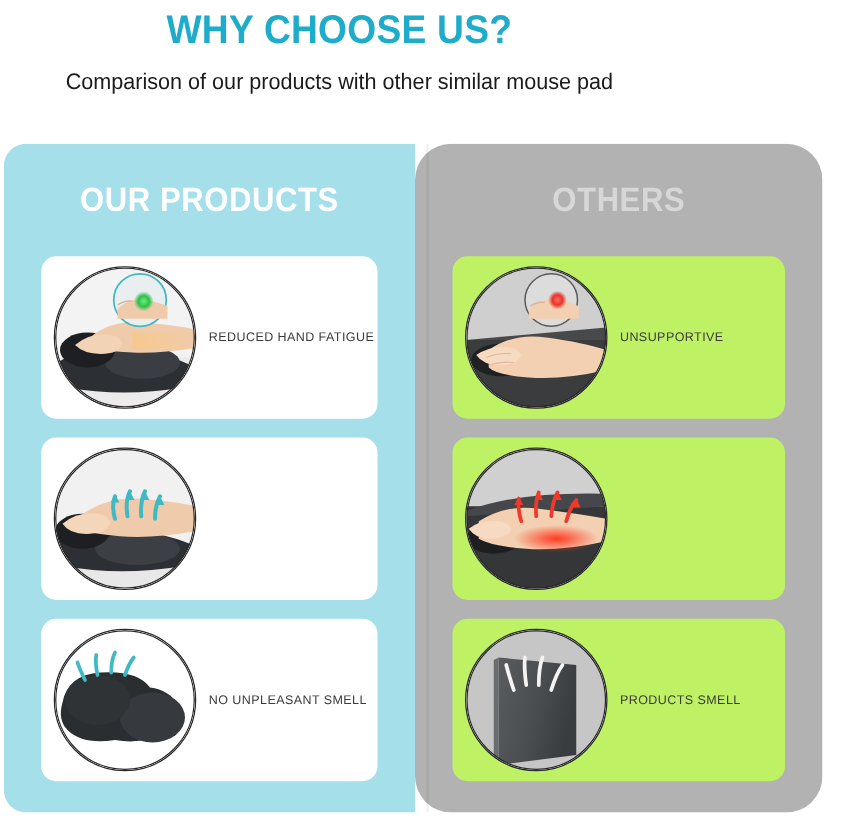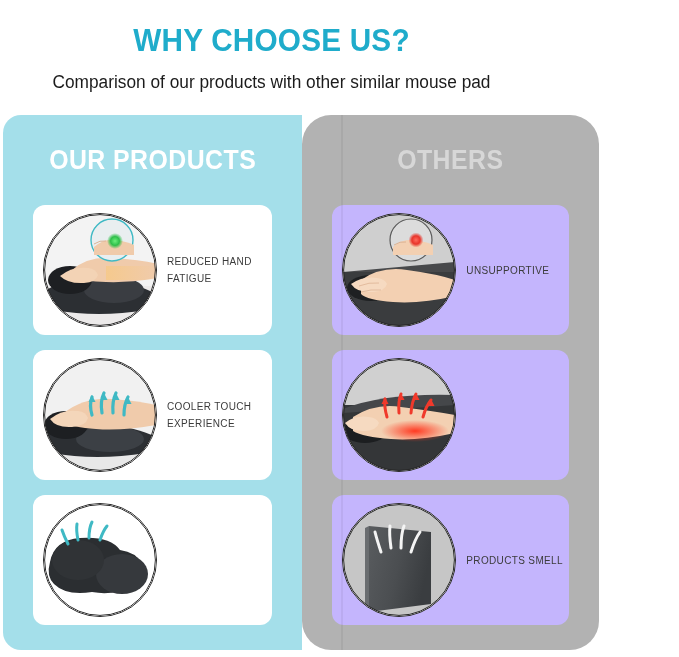--- a/index.html
+++ b/index.html
@@ -11,21 +11,21 @@
     height: 657px;
     background: #ffffff;
     font-family: "Liberation Sans", sans-serif;
     overflow: hidden;
     position: relative;
   }
 
   
   .header {
     width: 543px;
-    padding-top: 21px;
+    padding-top: 4px;
     text-align: center;
   }
   .main-title {
     font-size: 32px;
     font-weight: bold;
     letter-spacing: 0.2px;
     color: #1faccb;
     line-height: 38px;
     margin: 0;
     transform: scaleX(0.93);
@@ -36,21 +36,21 @@
     line-height: 26px;
     margin: 10px 0 0 0;
     transform: scaleX(0.96);
   }
 
   
   .panel {
     position: absolute;
     left: 3px;
     top: 115px;
-    width: 596px;
+    width: 655px;
     height: 535px;
     border-radius: 18px;
     overflow: hidden;
     display: flex;
   }
   .col {
     position: relative;
     height: 100%;
     box-sizing: border-box;
   }
@@ -77,21 +77,21 @@
   }
   .card {
     height: 130px;
     border-radius: 12px;
     display: flex;
     align-items: center;
     box-sizing: border-box;
     padding-left: 10px;
   }
   .col-ours  .card { background: #ffffff; }
-  .col-other .card { background: #c4b5fd; }
+  .col-other .card { background: #bef264; }
 
   .card-label {
     font-size: 10px;
     letter-spacing: 0.35px;
     color: #3b3b3b;
     line-height: 17px;
     margin-left: 10px;
     max-width: 150px;
   }
   .col-other .card-label { color: #3b3b3b; }
@@ -206,24 +206,20 @@
               <g fill="#3fb9c4">
                 <path d="M48 36 l-3.5 7 l7 0 z"></path>
                 <path d="M60 34 l-3.5 7 l7 0 z"></path>
                 <path d="M72 34 l-3.5 7 l7 0 z"></path>
                 <path d="M84 38 l-3.5 7 l7 0 z"></path>
               </g>
             </g>
             <circle cx="56" cy="56" r="55.4" fill="none" stroke="#2a2a2a" stroke-width="1"></circle>
           </svg>
         </div>
-        <div class="card-label">
-          <div>COOLER TOUCH</div>
-          <div>EXPERIENCE</div>
-        </div>
       </div>
 
       <div class="card">
         <div class="photo">
           <svg viewBox="0 0 112 112">
             <defs>
                 <clipPath id="clip3">
                   <circle cx="56" cy="56" r="56"></circle>
                 </clipPath>
               </defs>
@@ -237,20 +233,21 @@
               <g fill="none" stroke="#3fb9c4" stroke-width="3" stroke-linecap="round">
                 <path d="M24 40 q-4 -8 -6 -14"></path>
                 <path d="M34 36 q-2 -10 -1 -16"></path>
                 <path d="M45 34 q0 -10 3 -16"></path>
                 <path d="M56 36 q3 -9 7 -14"></path>
               </g>
             </g>
             <circle cx="56" cy="56" r="55.4" fill="none" stroke="#2a2a2a" stroke-width="1"></circle>
           </svg>
         </div>
+        <div class="card-label">NO UNPLEASANT SMELL</div>
       </div>
 
     </div>
   </div>
 
   <div class="col col-other">
     <div class="col-header">OTHERS</div>
 
     <div class="cards">
 

